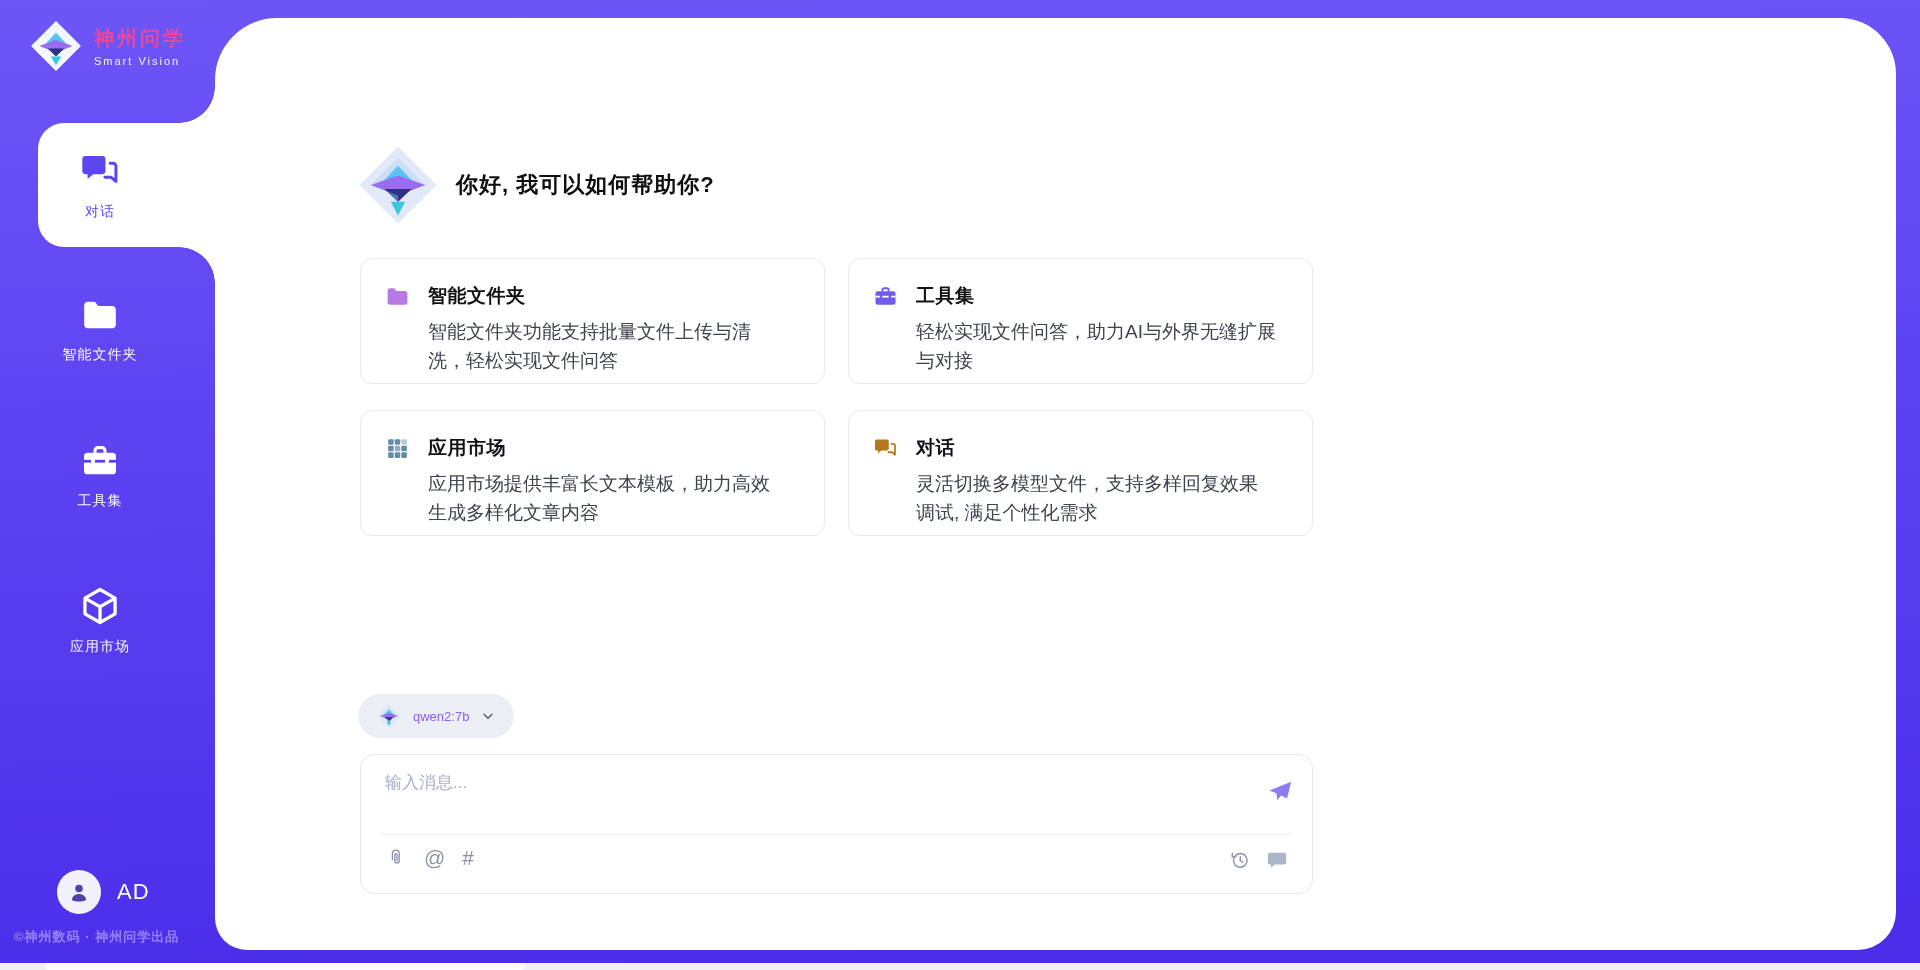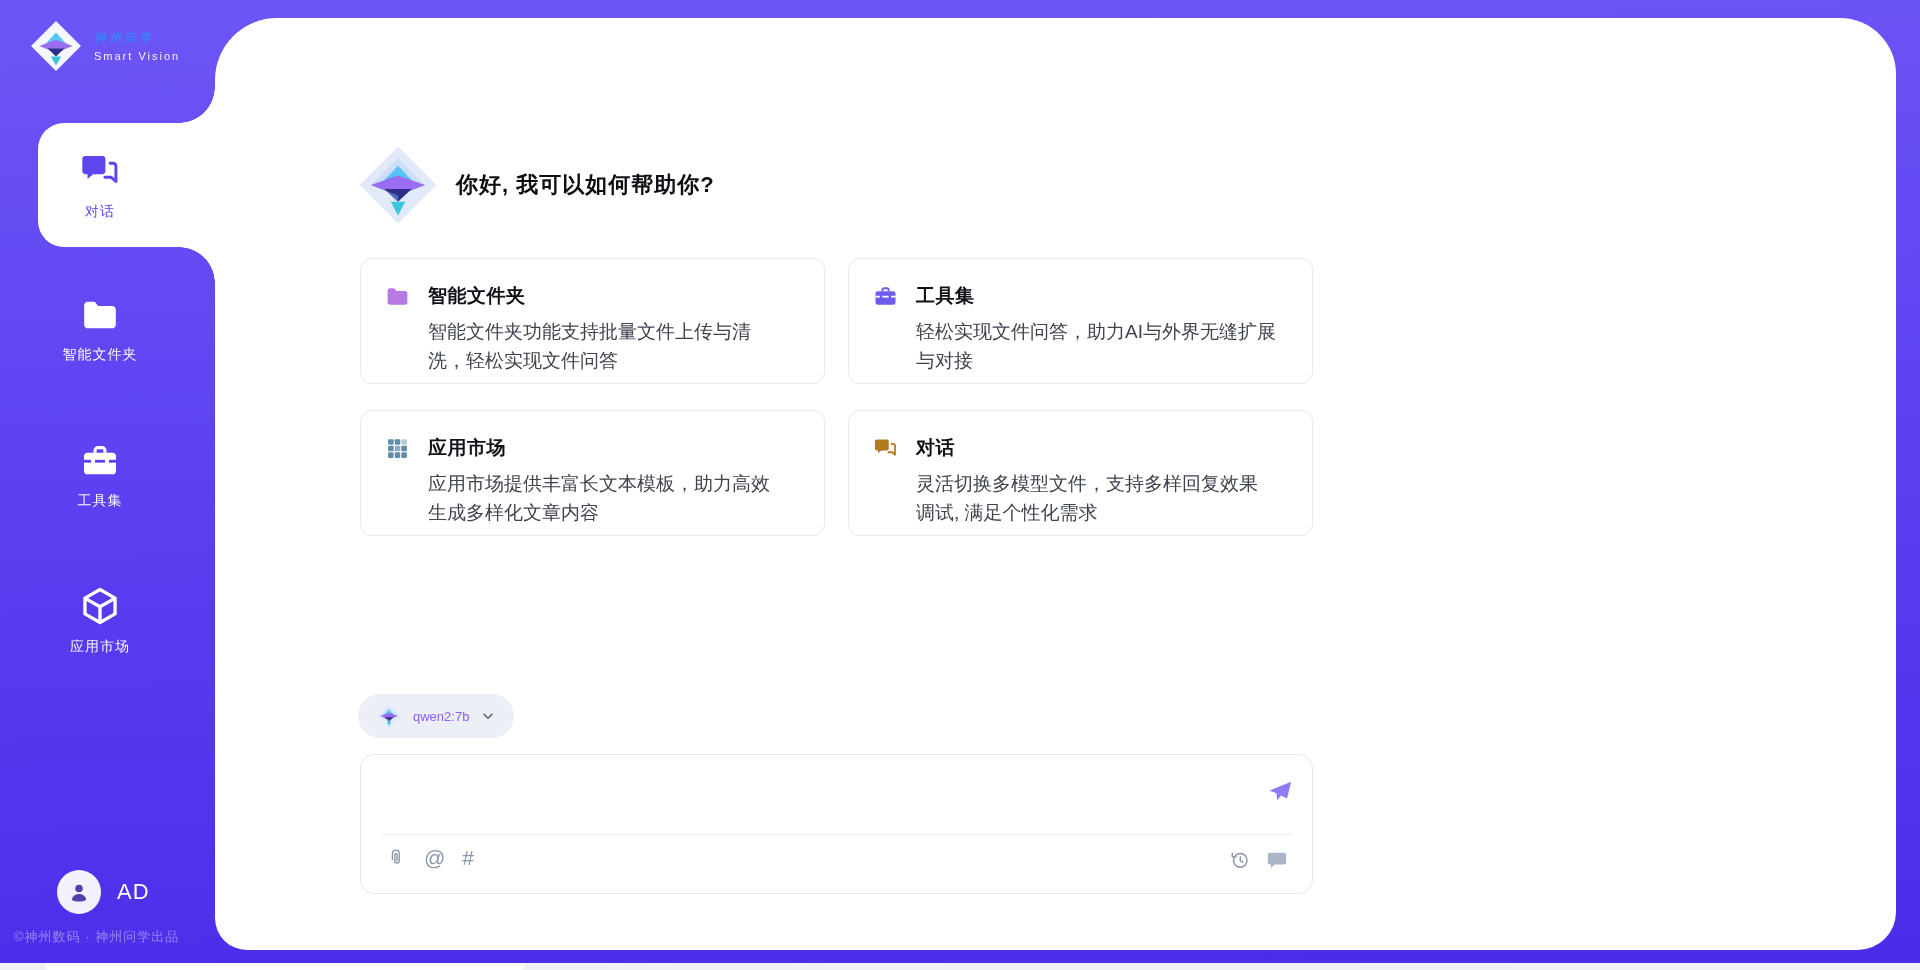--- a/index.html
+++ b/index.html
@@ -14,21 +14,21 @@
   
   .surface {
     position:absolute; left:215px; top:18px; width:1681px; height:932px;
     background:#ffffff; border-radius:62px 56px 38px 32px;
   }
 
   
   .sidebar { position:absolute; left:0; top:0; width:215px; height:970px; }
   .brand { position:absolute; left:30px; top:20px; display:flex; align-items:center; gap:12px; }
   .brand-logo { width:52px; height:52px; }
-  .brand-name { color:#3b82f6; font-size:12px; font-weight:bold; letter-spacing:3px;font-style:italic; }
+  .brand-name { color:#ec4899; font-size:20px; font-weight:bold; letter-spacing:3px; }
   .brand-sub { color:rgba(255,255,255,.92); font-size:11px; letter-spacing:2px; margin-top:3px; }
 
   .tab-shape {
     position:absolute; left:38px; top:123px; width:177px; height:124px;
     background:#fff; border-radius:26px 0 0 26px; z-index:1;
   }
   .tab-shape::before {
     content:""; position:absolute; right:0; top:-36px; width:36px; height:36px;
     background:radial-gradient(circle at 0 0, rgba(0,0,0,0) 35.5px, #fff 36px);
   }
@@ -50,21 +50,21 @@
   .nav-3 { top:585px; }
   .nav-4 { top:731px; }
   .nav-ico svg { width:42px; height:42px; margin:0 auto; }
   .nav-1 .nav-ico svg, .nav-2 .nav-ico svg { width:40px; height:40px; }
 
   .user-chip { position:absolute; left:57px; top:870px; display:flex; align-items:center; gap:16px; cursor:pointer; }
   .avatar { width:44px; height:44px; border-radius:50%; background:#f3f1fd; display:flex; align-items:center; justify-content:center; color:#4c44a8; }
   .avatar svg { width:26px; height:26px; }
   .user-name { color:#fff; font-size:22px; letter-spacing:1px; }
 
-  .copyright { position:absolute; left:14px; top:928px; font-size:13px; color:rgba(255,255,255,.4); letter-spacing:1px; }
+  .copyright { position:absolute; left:14px; top:928px; font-size:13px; color:rgba(255,255,255,.4); letter-spacing:1px;font-weight:bold; }
 
   
   .greeting { position:absolute; left:358px; top:145px; display:flex; align-items:center; }
   .greeting-logo { width:80px; height:80px; }
   .greeting-title { margin-left:18px; font-size:22px; font-weight:bold; color:#0d0e12; letter-spacing:1px; }
 
   
   .cards {
     position:absolute; left:360px; top:258px;
     display:grid; grid-template-columns:465px 465px; grid-auto-rows:126px; column-gap:23px; row-gap:26px;
@@ -316,20 +316,21 @@
     <svg class="pill-logo">
         <use href="#sym-diamond"></use>
       </svg>
     <span class="model-name">qwen2:7b</span>
     <svg class="chev">
         <use href="#sym-chevron"></use>
       </svg>
   </button>
 
   <div class="composer">
+    <textarea placeholder="输入消息..." style=""></textarea>
     <button class="send-btn">
       <svg>
           <use href="#sym-send"></use>
         </svg>
     </button>
     <div class="composer-divider"></div>
     <div class="tools-left">
       <button class="tool-btn">
         <svg>
             <use href="#sym-paperclip"></use>

